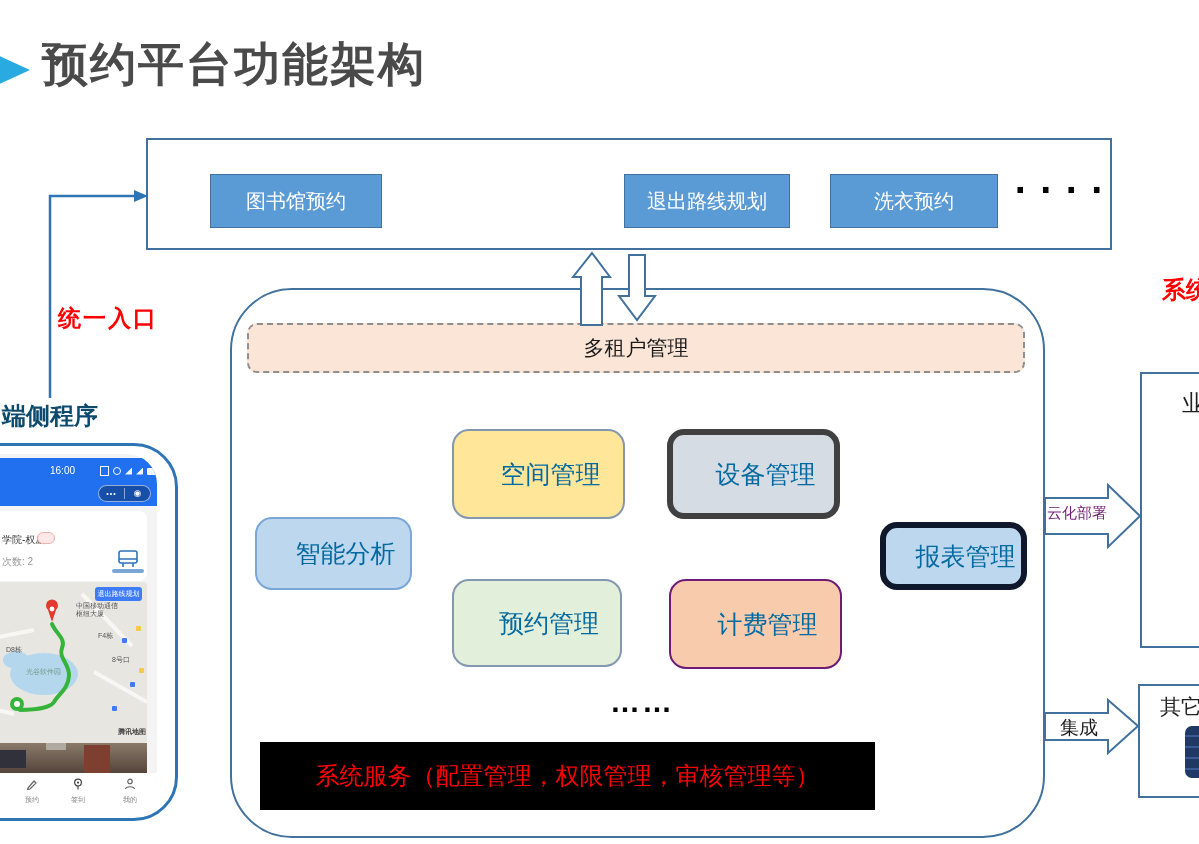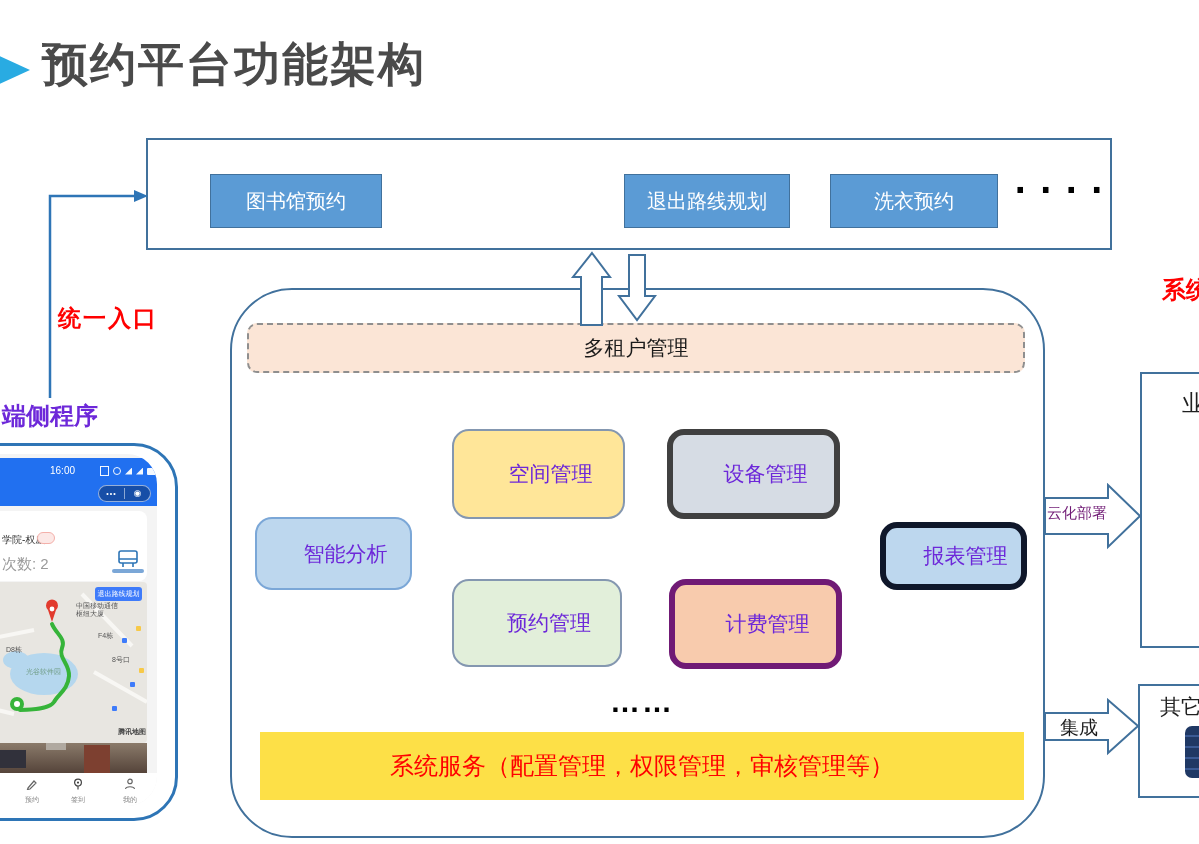--- a/index.html
+++ b/index.html
@@ -23,39 +23,39 @@
   .app-btn.b3{left:476px;width:166px;}
   .app-btn.b4{left:682px;width:168px;}
   .more-dots{position:absolute;left:862px;top:30px;font-size:34px;font-weight:900;
     letter-spacing:5px;color:#000;font-family:"DejaVu Sans Mono",monospace;}
 
   
   .updown-arrows{position:absolute;left:555px;top:240px;z-index:5;}
   .left-connector{position:absolute;left:38px;top:186px;z-index:4;}
   .entry-label{position:absolute;left:58px;top:303px;font-size:23px;font-weight:bold;color:#FF0000;
     font-family:"Liberation Serif","DejaVu Serif",serif;letter-spacing:2px;}
-  .device-label{position:absolute;left:2px;top:400px;font-size:24px;font-weight:900;color:#6d28d9;}
+  .device-label{position:absolute;left:2px;top:400px;font-size:24px;font-weight:900;color:#0c4a6e;}
 
   
   .platform{position:absolute;left:230px;top:288px;width:815px;height:550px;
     border:2px solid #41719C;border-radius:62px;background:#fff;box-sizing:border-box;z-index:1;}
   .tenant-bar{position:absolute;left:15px;top:33px;width:778px;height:50px;background:#FBE5D6;
     border:2px dashed #8f8f8f;border-radius:10px;display:flex;align-items:center;justify-content:center;
     font-size:21px;color:#1a1a1a;box-sizing:border-box;z-index:2;}
   .module{position:absolute;display:flex;align-items:center;justify-content:center;
-    font-size:21px;color:#6d28d9;box-sizing:border-box;border-radius:17px;padding-left:24px;}
+    font-size:25px;color:#0369a1;box-sizing:border-box;border-radius:17px;padding-left:24px;}
   .m-analytics{left:23px;top:227px;width:157px;height:73px;background:#BDD7EE;border:2px solid #7BA7D7;}
   .m-space{left:220px;top:139px;width:173px;height:90px;background:#FFE699;border:2px solid #8497B0;}
   .m-device{left:435px;top:139px;width:173px;height:90px;background:#D6DCE4;border:6px solid #404040;}
   .m-report{left:648px;top:232px;width:147px;height:68px;background:#BDD7EE;border:6px solid #0f172a;}
   .m-booking{left:220px;top:289px;width:170px;height:88px;background:#E2EFDA;border:2px solid #8497B0;}
-  .m-billing{left:437px;top:289px;width:173px;height:90px;background:#F8CBAD;border:6px solid #701a75;}
+  .m-billing{left:437px;top:289px;width:173px;height:90px;background:#F8CBAD;border:2px solid #701a75;}
   .ellipsis{position:absolute;left:345px;top:395px;width:130px;text-align:center;
     font-size:30px;font-weight:900;color:#000;letter-spacing:2px;}
-  .service-bar{position:absolute;left:28px;top:442px;width:764px;height:68px;background:#fde047;
+  .service-bar{position:absolute;left:28px;top:452px;width:615px;height:68px;background:#000000;
     display:flex;align-items:center;justify-content:center;font-size:24px;color:#FF0000;}
 
   
   .system-label{position:absolute;left:1162px;top:274px;font-size:24px;font-weight:bold;color:#FF0000;
     font-family:"Liberation Serif","DejaVu Serif",serif;white-space:nowrap;}
   .biz-box{position:absolute;left:1140px;top:372px;width:130px;height:276px;border:2px solid #41719C;
     background:#fff;box-sizing:border-box;font-size:23px;color:#1f1f1f;}
   .biz-box .lbl{position:absolute;left:40px;top:14px;white-space:nowrap;}
   .other-box{position:absolute;left:1138px;top:684px;width:130px;height:114px;border:2px solid #41719C;
     background:#fff;box-sizing:border-box;font-size:21px;color:#1f1f1f;}
@@ -83,21 +83,21 @@
   .capsule{position:absolute;left:142px;top:27px;width:53px;height:17px;background:rgba(0,0,0,.30);
     border:1px solid rgba(255,255,255,.55);border-radius:9px;display:flex;align-items:center;box-sizing:border-box;}
   .capsule .dots{flex:1;text-align:center;color:#fff;font-size:7px;letter-spacing:1px;line-height:15px;}
   .capsule .div{width:1px;height:11px;background:rgba(255,255,255,.5);}
   .capsule .target{flex:1;text-align:center;color:#fff;font-size:9px;line-height:15px;}
 
   .ph-card{position:absolute;left:8px;top:57px;width:183px;height:70px;background:#fff;border-radius:8px;}
   .card-line1{position:absolute;left:38px;top:22px;font-size:10px;color:#333;white-space:nowrap;}
   .card-badge{position:absolute;left:73px;top:21px;width:18px;height:12px;background:#FCE8E6;
     border:1px solid #F4B0AA;border-radius:7px;box-sizing:border-box;}
-  .card-line2{position:absolute;left:38px;top:44px;font-size:15px;color:#9a9a9a;white-space:nowrap;}
+  .card-line2{position:absolute;left:38px;top:44px;font-size:10px;color:#9a9a9a;white-space:nowrap;}
   .seat-icon{position:absolute;left:152px;top:38px;}
   .seat-caption{position:absolute;left:148px;top:58px;width:32px;height:4px;background:#7BA7D7;border-radius:2px;}
 
   .ph-map{position:absolute;left:8px;top:128px;width:183px;height:161px;background:#E8E6E1;
     border-radius:4px;overflow:hidden;}
   .map-btn{position:absolute;left:131px;top:5px;width:47px;height:14px;background:#3E7BFA;border-radius:3px;
     color:#fff;font-size:7px;line-height:14px;text-align:center;white-space:nowrap;}
   .map-lbl{position:absolute;font-size:7px;color:#555;line-height:8px;white-space:nowrap;}
   .lbl-b1{left:112px;top:20px;}
   .lbl-f4{left:134px;top:50px;}

